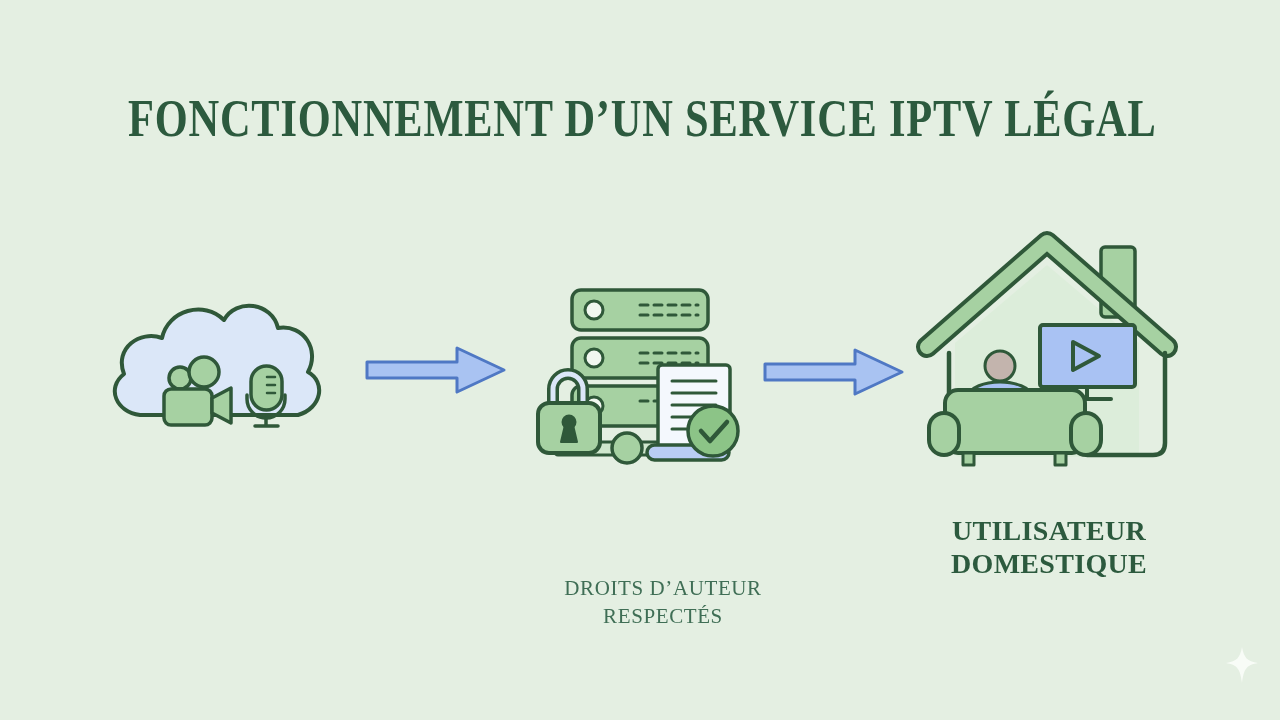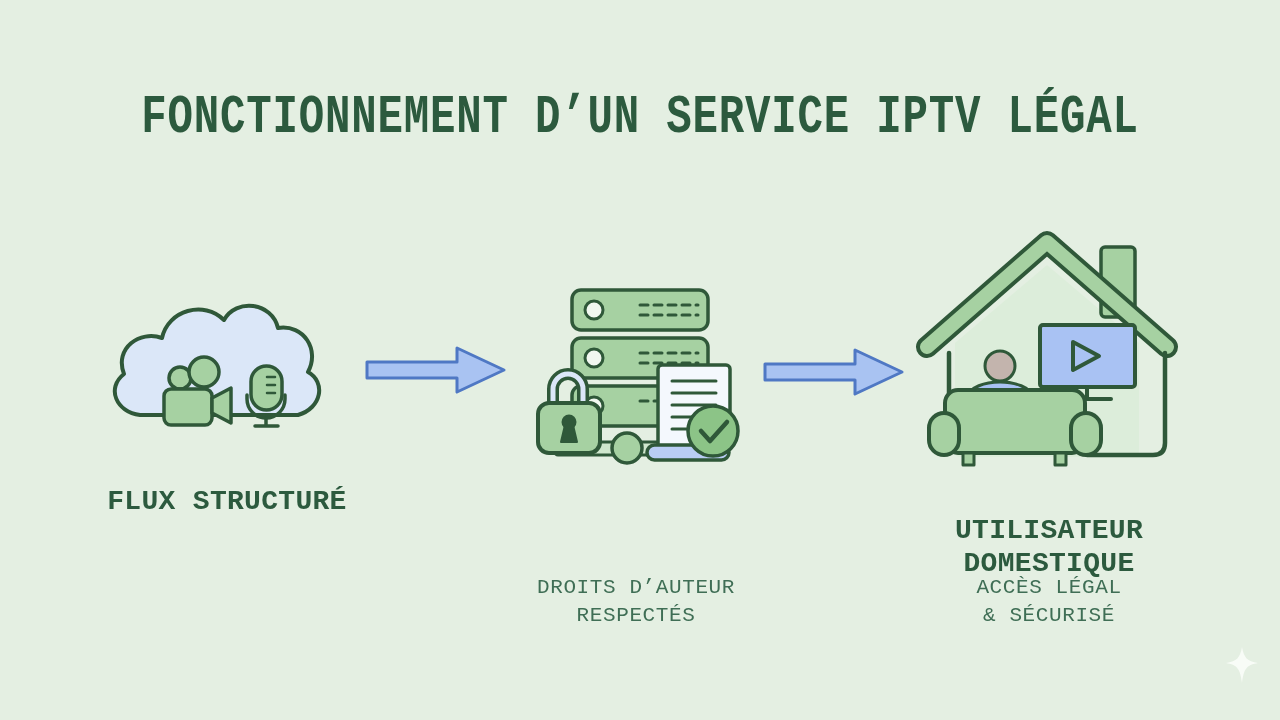--- a/index.html
+++ b/index.html
@@ -2,21 +2,21 @@
 <html style="--background: #e4efe2; --heading: #2c5a3e; --subheading: #3f6e55; --outline: #2f5839; --icon-green: #a6d1a2; --panel-green: #dcedda; --connector-green: #cfe7cd; --cloud-blue: #dbe7f8; --media-blue: #a9c2f3; --scroll-blue: #b9cdf4; --paper: #f4f8fd; --check-green: #8cc487; --arrow-fill: #a9c3f2; --arrow-stroke: #4f78c4; --skin: #c3b4ad; --server-dot: #f1f7f0; --sparkle: #fafdf9;"><head>
 <meta charset="utf-8">
 <style>
   html, body { margin: 0; padding: 0; }
   .slide {
     position: relative;
     width: 1280px;
     height: 720px;
     background: var(--background, #e4efe2);
     overflow: hidden;
-    font-family: Liberation Mono, monospace;
+    font-family: Liberation Serif, serif;
   }
   .title {
     position: absolute;
     top: 88px;
     left: 0;
     width: 1280px;
     text-align: center;
     font-size: 53px;
     font-weight: bold;
     letter-spacing: 1px;
@@ -45,21 +45,21 @@
     font-size: 21px;
     font-weight: 500;
     letter-spacing: 0.6px;
     line-height: 28px;
     color: var(--subheading, #3f6e55);
     white-space: pre-line;
   }
   .lbl-1 { left: 27px;  top: 485px; width: 400px; }
   .lbl-2 { left: 440px; top: 485px; width: 400px; }
   .lbl-3 { left: 899px; top: 514px; width: 300px; }
-  .sub-2 { left: 436px; top: 574px; width: 400px; }
+  .sub-2 { left: 463px; top: 574px; width: 400px; }
   .sub-3 { left: 899px; top: 574px; width: 300px; }
   .sparkle { position: absolute; left: 1225px; top: 646px; }
   
   .ol { stroke: var(--outline, #2f5839); stroke-linecap: round; stroke-linejoin: round; }
   .f-green  { fill: var(--icon-green, #a6d1a2); }
   .f-lgreen { fill: var(--panel-green, #dcedda); }
   .f-conn   { fill: var(--connector-green, #cfe7cd); }
   .f-cloud  { fill: var(--cloud-blue, #dbe7f8); }
   .f-blue   { fill: var(--media-blue, #a9c2f3); }
   .f-scroll { fill: var(--scroll-blue, #b9cdf4); }
@@ -158,24 +158,21 @@
     </g>
     <g>
       <rect class="f-green ol" stroke-width="4" x="30" y="165" width="140" height="63" rx="13"></rect>
       <rect class="f-green ol" stroke-width="4" x="14" y="188" width="30" height="42" rx="15"></rect>
       <rect class="f-green ol" stroke-width="4" x="156" y="188" width="30" height="42" rx="15"></rect>
       <rect class="f-green ol" stroke-width="3" x="48" y="228" width="11" height="12"></rect>
       <rect class="f-green ol" stroke-width="3" x="140" y="228" width="11" height="12"></rect>
     </g>
   </svg>
 
-  <div class="step-label lbl-1">FLUX STRUCTURÉ</div>
   <div class="step-label lbl-3">UTILISATEUR DOMESTIQUE</div>
   <div class="step-sublabel sub-2">DROITS D’AUTEUR
 RESPECTÉS</div>
-  <div class="step-sublabel sub-3">ACCÈS LÉGAL
-&amp; SÉCURISÉ</div>
 
   <svg class="sparkle" width="34" height="38" viewBox="0 0 34 38">
     <path fill="var(--sparkle, #fafdf9)" opacity="0.92" d="M17,1 C19,12 22,15 33,17 C22,19 19,22 17,37 C15,22 12,19 1,17 C12,15 15,12 17,1 Z"></path>
   </svg>
 
 </div>
 
 </body></html>

